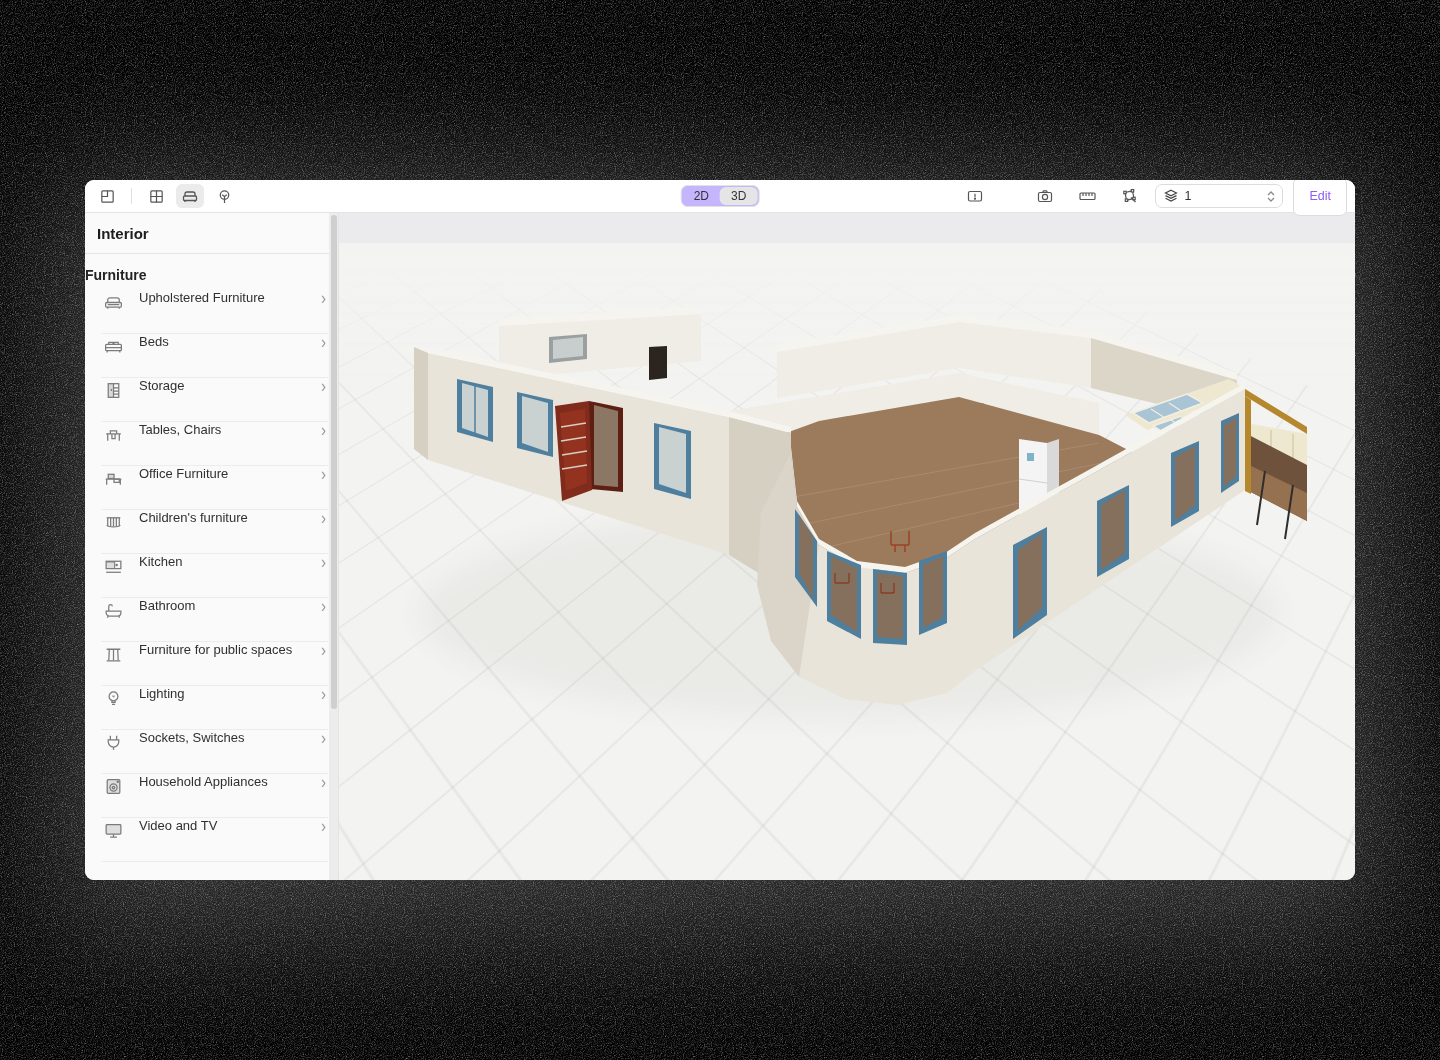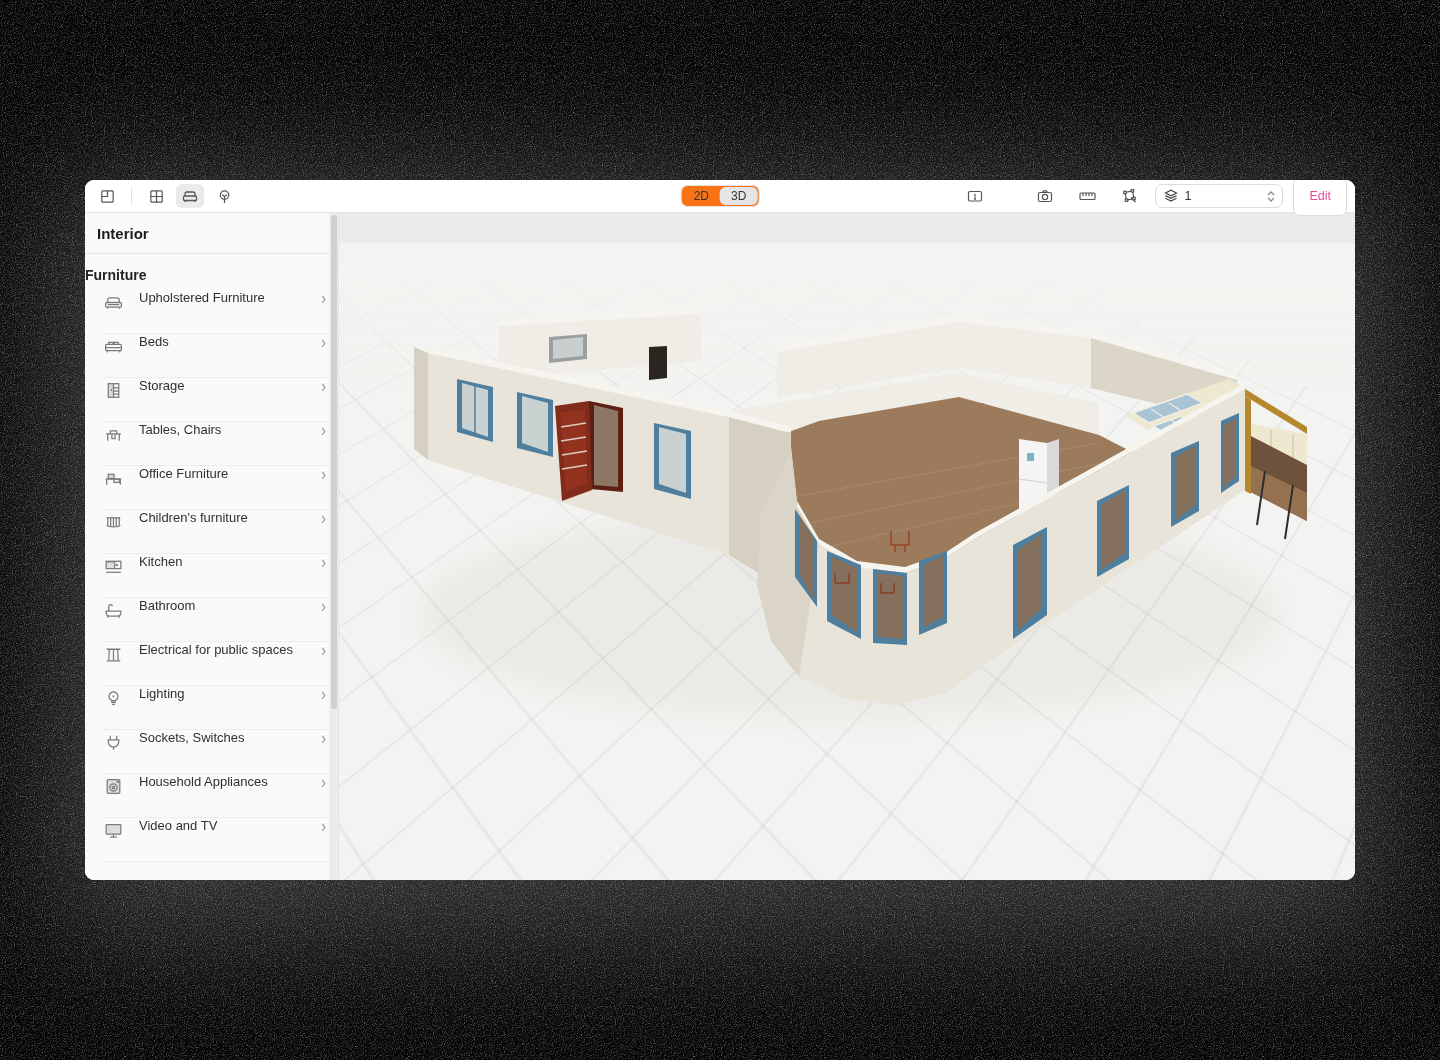--- a/index.html
+++ b/index.html
@@ -15,30 +15,30 @@
   
   .toolbar { height:33px; flex:0 0 33px; background:#fff; border-bottom:1px solid #e3e3e3;
              display:flex; align-items:center; padding:0 8px; position:relative; z-index:5; }
   .tb-group { display:flex; align-items:center; gap:6px; }
   .tb-btn { width:28px; height:24px; display:flex; align-items:center; justify-content:center;
             border-radius:6px; color:#555; }
   .tb-btn.selected { background:#ebebeb; }
   .tb-btn svg { display:block; }
   .tb-sep { width:1px; height:16px; background:#e0e0e0; margin:0 4px; }
   .seg-control { position:absolute; left:50%; top:50%; transform:translate(-50%,-50%);
-                 display:flex; border:1px solid #e2e2e2; border-radius:7px; background:#f97316; padding:1px; }
+                 display:flex; border:1px solid #e2e2e2; border-radius:7px; background:#c4b5fd; padding:1px; }
   .seg { font-size:12px; color:#333; padding:3px 11px; border-radius:6px; line-height:1; }
   .seg.selected { background:#e5e5e5; font-weight:400; }
   .tb-right { margin-left:auto; display:flex; align-items:center; }
   .layers-ctl { width:128px; height:24px; border:1px solid #dcdcdc; border-radius:7px;
                 display:flex; align-items:center; padding:0 7px; gap:5px; color:#333; }
   .layers-ctl .num { font-size:12.5px; }
   .layers-ctl .stepper { margin-left:auto; color:#8a8a8a; display:flex; flex-direction:column; gap:1px; }
   .edit-btn { height:39px; border:1px solid #dcdcdc; border-radius:7px; background:#fff;
-              font-size:12.5px; color:#ec4899; padding:0 15px; margin-left:10px; display:flex; align-items:center; }
+              font-size:12.5px; color:#8b5cf6; padding:0 15px; margin-left:10px; display:flex; align-items:center; }
 
   
   .body-row { flex:1; display:flex; min-height:0; }
 
   
   .sidebar { width:254px; flex:0 0 254px; background:#fafafa; border-right:1px solid #e4e4e4;
              position:relative; overflow:hidden; }
   .sb-title { height:41px; display:flex; align-items:center; padding-left:12px;
               font-size:15px; font-weight:700; color:#1c1c1c; border-bottom:1px solid #e6e6e6; }
   .sb-header { padding:13px 0 7px; font-size:14px; font-weight:700; color:#222; }
@@ -274,21 +274,21 @@
         <span class="sb-label">Bathroom</span>
         <span class="sb-chev">›</span>
       </div>
       <div class="sb-item">
         <span class="sb-ico">
             <svg width="21" height="21" viewBox="0 0 20 20" fill="none" stroke="currentColor" stroke-width="1.2">
               <path d="M3.5 5h13M3.5 16h13"></path>
               <path d="M6 5.5 5.5 15.5M10 5.5v10M14 5.5l.5 10"></path>
             </svg>
           </span>
-        <span class="sb-label">Electrical for public spaces</span>
+        <span class="sb-label">Furniture for public spaces</span>
         <span class="sb-chev">›</span>
       </div>
 
 
       <div class="sb-item">
         <span class="sb-ico">
             <svg width="21" height="21" viewBox="0 0 20 20" fill="none" stroke="currentColor" stroke-width="1.2">
               <circle cx="10" cy="8" r="4.2"></circle>
               <path d="M8.5 12v1.6h3V12"></path>
               <path d="M8.5 15.6h3"></path>

